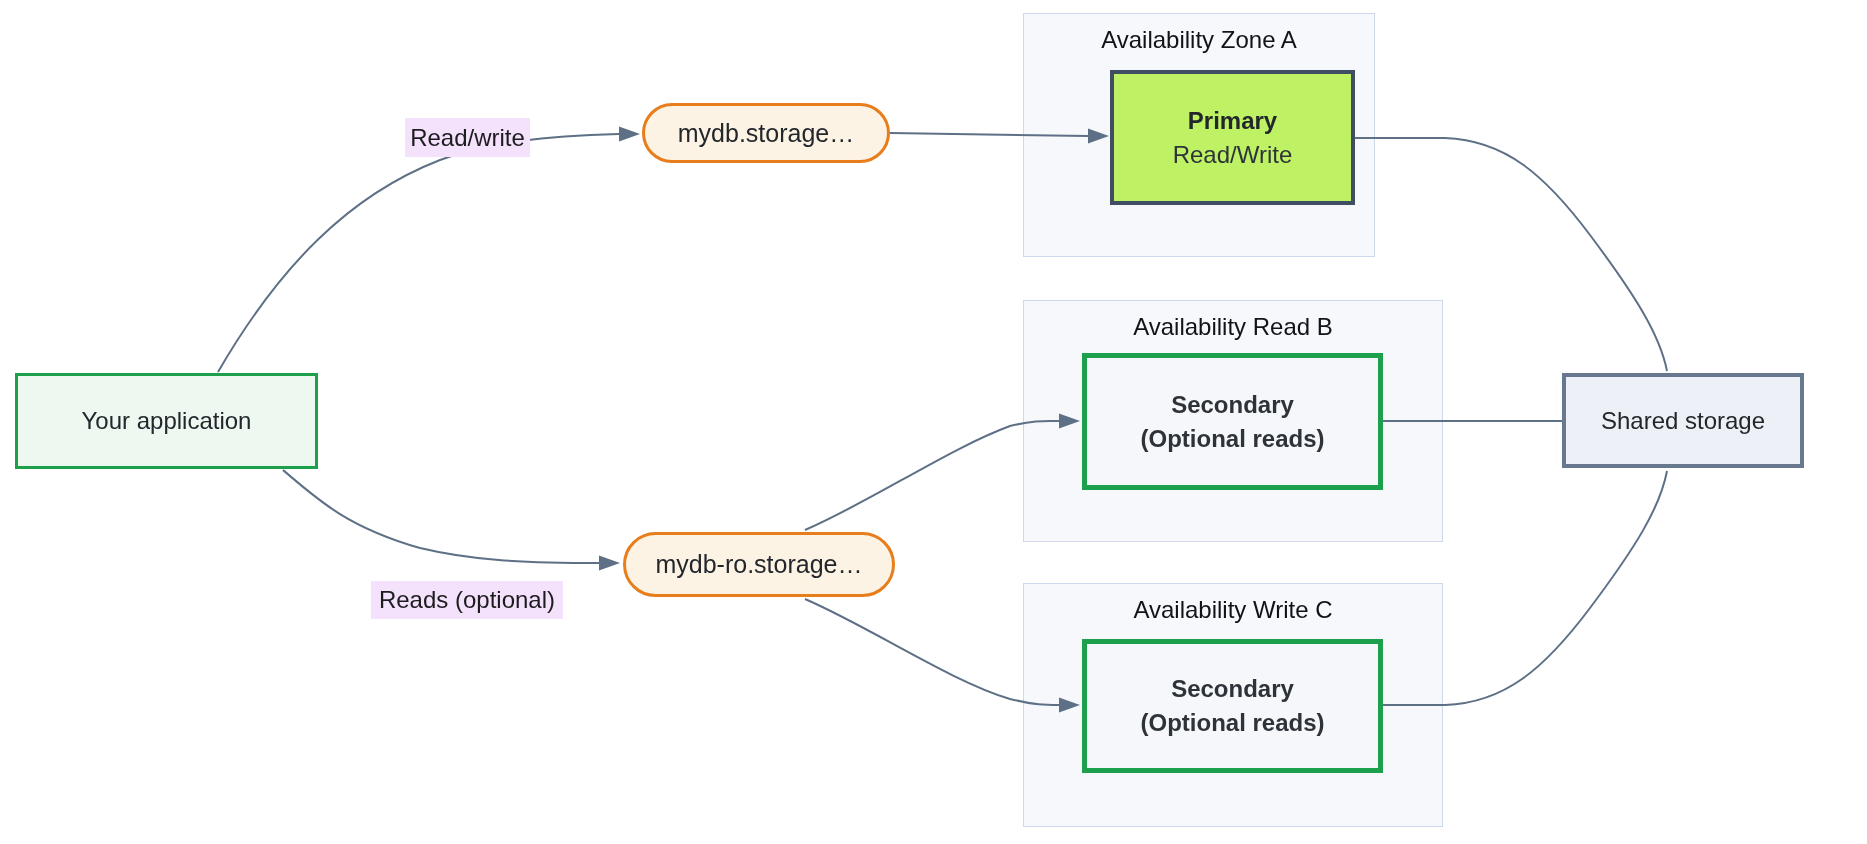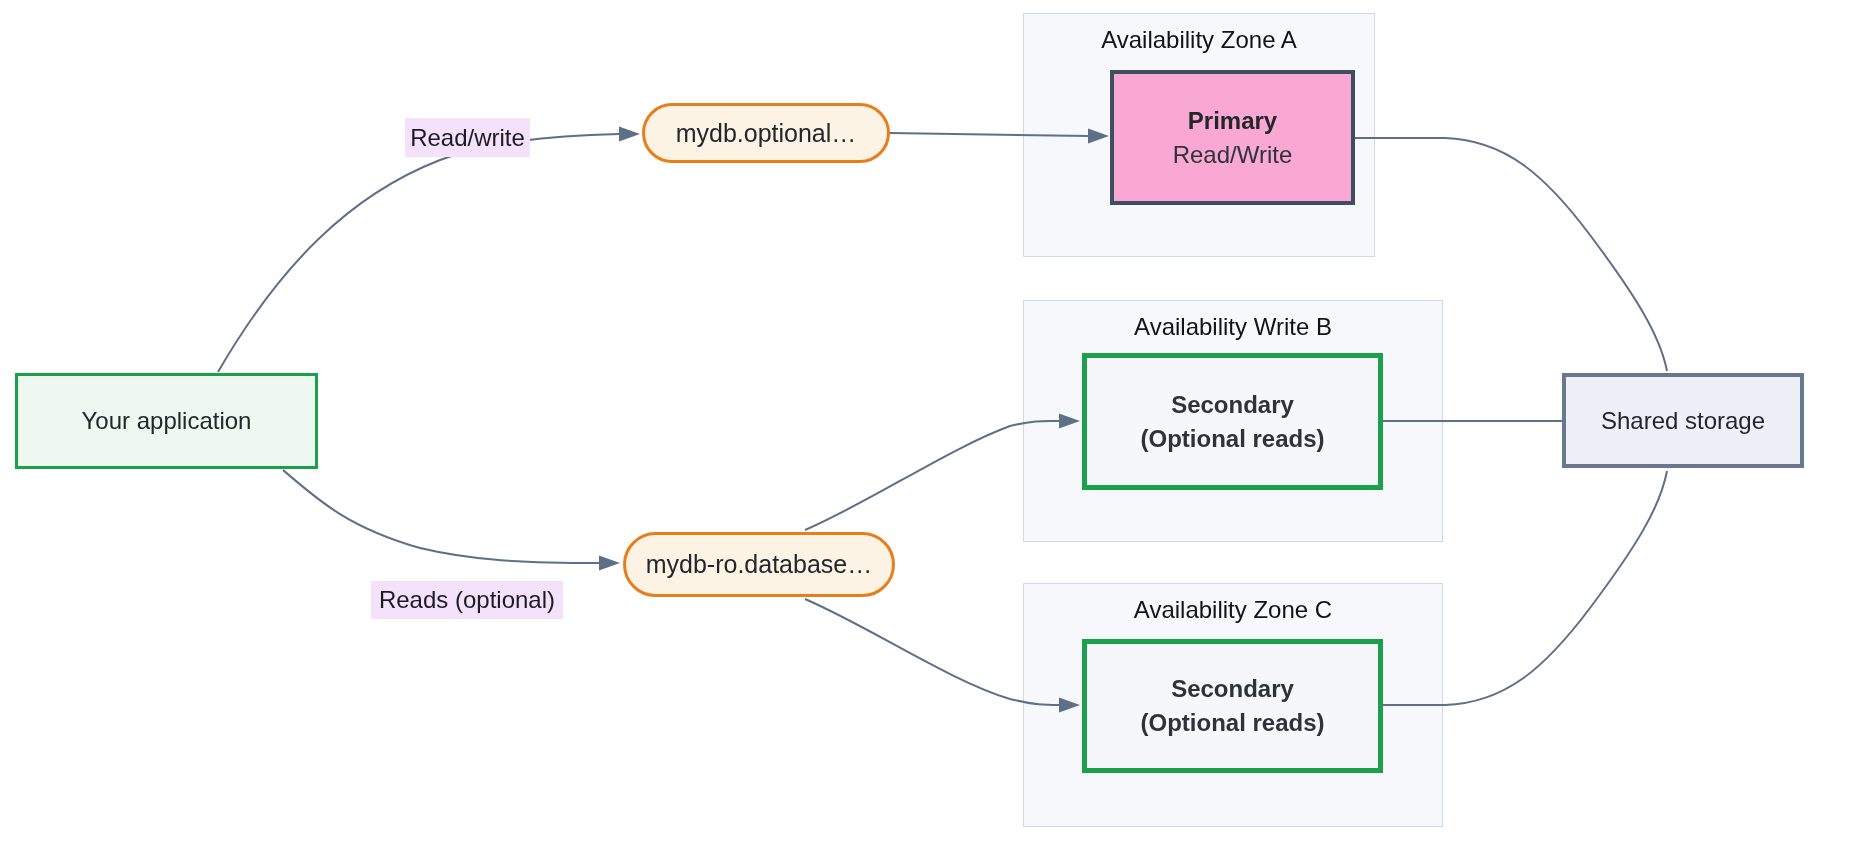--- a/index.html
+++ b/index.html
@@ -22,21 +22,21 @@
     position:absolute;left:0;right:0;top:12px;
     text-align:center;font-size:24px;color:#101418;
   }
   .node{
     position:absolute;z-index:3;
     display:flex;flex-direction:column;align-items:center;justify-content:center;
     box-sizing:border-box;text-align:center;
     font-size:24px;line-height:34px;
   }
   .app-node{background:#ecf8f0;border:3px solid #1ca04c;}
-  .primary-node{background:#f9a8d4;border:4px solid #3f4e63;}
+  .primary-node{background:#bef264;border:4px solid #3f4e63;}
   .secondary-node{background:#f5f7fa;border:5px solid #1ca04c;font-weight:bold;}
   .storage-node{background:#edf0f6;border:4px solid #68788f;}
   .node-title-bold{font-weight:bold;color:#23272c;}
   .node-sub{color:#2e333a;}
   .pill{
     position:absolute;z-index:3;
     display:flex;align-items:center;justify-content:center;
     box-sizing:border-box;
     background:#fdf3e5;border:3px solid #e87d1b;
     font-size:25px;color:#23272c;
@@ -52,25 +52,25 @@
 </head>
 <body>
 
 <div class="canvas">
 
   <div class="zone" style="left:1023px;top:13px;width:352px;height:244px;">
     <div class="zone-title">Availability Zone A</div>
   </div>
 
   <div class="zone" style="left:1023px;top:300px;width:420px;height:242px;">
-    <div class="zone-title">Availability Write B</div>
+    <div class="zone-title">Availability Read B</div>
   </div>
 
   <div class="zone" style="left:1023px;top:583px;width:420px;height:244px;">
-    <div class="zone-title">Availability Zone C</div>
+    <div class="zone-title">Availability Write C</div>
   </div>
 
   <svg class="edges" viewBox="0 0 1867 844" xmlns="http://www.w3.org/2000/svg">
     <g stroke="#5d7086" stroke-width="2" fill="none">
 
       <path d="M 218 372 C 280 265, 350 195, 440 160 C 490 142, 545 136, 619 134"></path>
 
       <path d="M 890 133 L 1088 136"></path>
 
       <path d="M 283 470 C 320 502, 350 528, 420 548 C 470 560, 520 563, 599 563"></path>
@@ -100,25 +100,25 @@
 
   <div class="edge-label" style="left:405px;top:118px;width:125px;height:39px;">
     <span>Read/write</span>
   </div>
 
   <div class="edge-label" style="left:371px;top:544px;width:192px;height:38px;margin-top:37px;">
     <span>Reads (optional)</span>
   </div>
 
   <div class="pill" style="left:642px;top:103px;width:248px;height:60px;border-radius:30px;">
-    <span>mydb.optional…</span>
+    <span>mydb.storage…</span>
   </div>
 
   <div class="pill" style="left:623px;top:532px;width:272px;height:65px;border-radius:33px;">
-    <span>mydb-ro.database…</span>
+    <span>mydb-ro.storage…</span>
   </div>
 
   <div class="node primary-node" style="left:1110px;top:70px;width:245px;height:135px;">
     <div class="node-title-bold">Primary</div>
     <div class="node-sub">Read/Write</div>
   </div>
 
   <div class="node secondary-node" style="left:1082px;top:353px;width:301px;height:137px;">
     <div class="node-sub">Secondary</div>
     <div class="node-sub">(Optional reads)</div>

